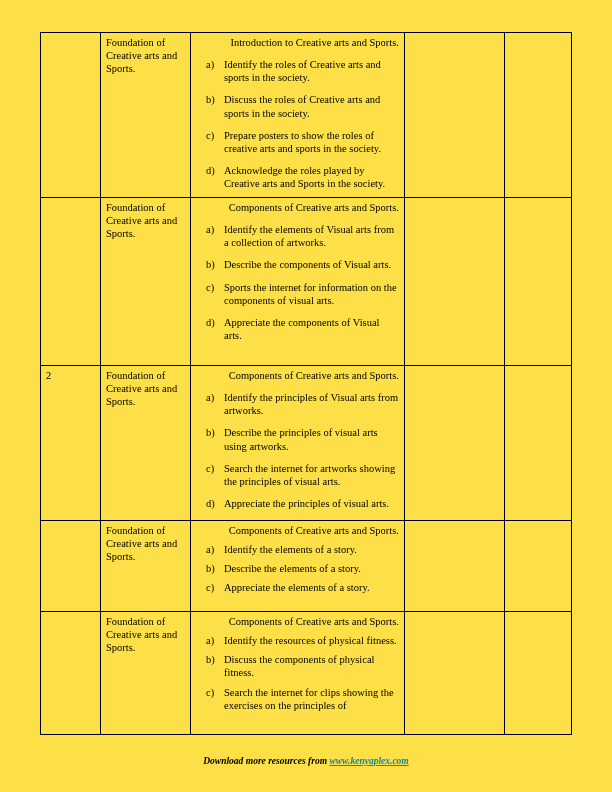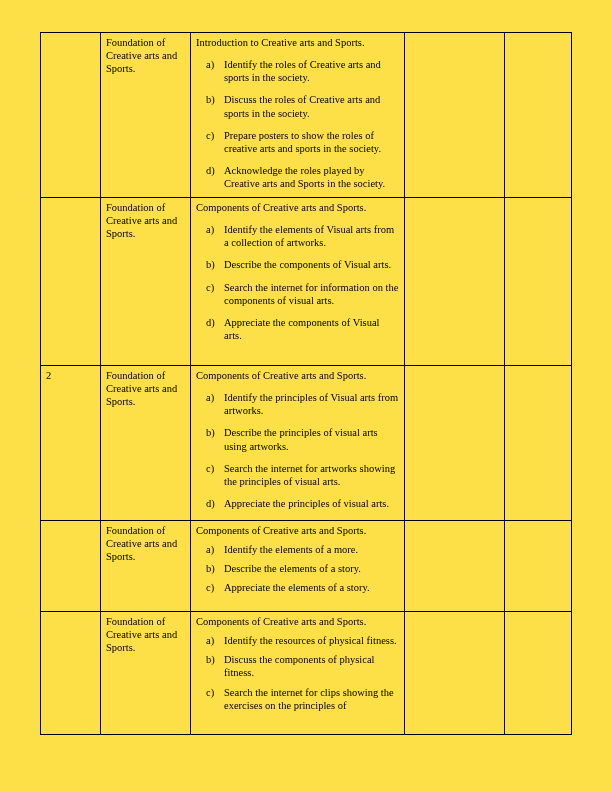--- a/index.html
+++ b/index.html
@@ -41,20 +41,21 @@
   col.c-empty2 { width: 67px; }
 
   tr.r0 td { height: 165px; }
   tr.r1 td { height: 168px; }
   tr.r2 td { height: 155px; }
   tr.r3 td { height: 91px;  }
   tr.r4 td { height: 123px; }
 
   .lesson-title {
     margin: 0 0 6px 0;
+    text-align: right;
   }
   .item {
     display: flex;
     margin: 9px 0 0 10px;
   }
   tr.r3 .item, tr.r4 .item {
     margin-top: 6px;
   }
   .item .marker {
     flex: 0 0 18px;
@@ -123,21 +124,21 @@
           <div class="item">
             <span class="marker">a)</span>
             <span class="itext">Identify the  elements of Visual arts from a collection of artworks.</span>
           </div>
           <div class="item">
             <span class="marker">b)</span>
             <span class="itext">Describe the components of Visual arts.</span>
           </div>
           <div class="item">
             <span class="marker">c)</span>
-            <span class="itext">Search the internet for information on the components of visual arts.</span>
+            <span class="itext">Sports the internet for information on the components of visual arts.</span>
           </div>
           <div class="item">
             <span class="marker">d)</span>
             <span class="itext">Appreciate the components of Visual arts.</span>
           </div>
         </td>
         <td></td>
         <td></td>
       </tr>
 
@@ -167,21 +168,21 @@
         <td></td>
       </tr>
 
       <tr class="r3">
         <td></td>
         <td>Foundation of Creative arts and Sports.</td>
         <td>
           <div class="lesson-title">Components of Creative arts and Sports.</div>
           <div class="item">
             <span class="marker">a)</span>
-            <span class="itext">Identify the elements of a more.</span>
+            <span class="itext">Identify the elements of a story.</span>
           </div>
           <div class="item">
             <span class="marker">b)</span>
             <span class="itext">Describe the elements of a story.</span>
           </div>
           <div class="item">
             <span class="marker">c)</span>
             <span class="itext">Appreciate the elements of a story.</span>
           </div>
         </td>
@@ -207,14 +208,17 @@
             <span class="itext">Search the internet for clips showing the exercises on the principles of</span>
           </div>
         </td>
         <td></td>
         <td></td>
       </tr>
 
     </tbody>
   </table>
 
+  <div class="footer">
+    <span>Download more resources from </span><a href="#">www.kenyaplex.com</a>
+  </div>
 
 </div>
 
 </body></html>

